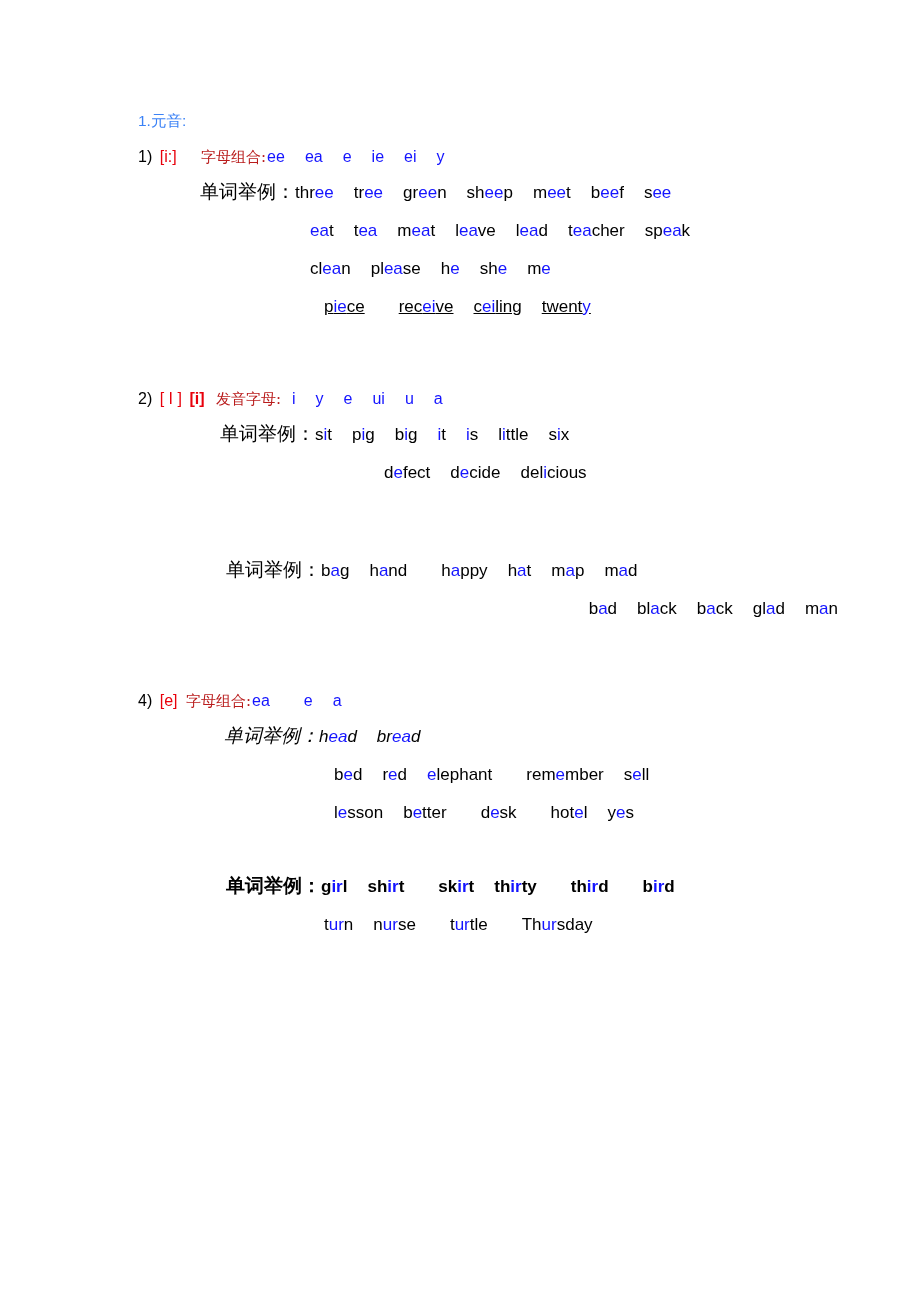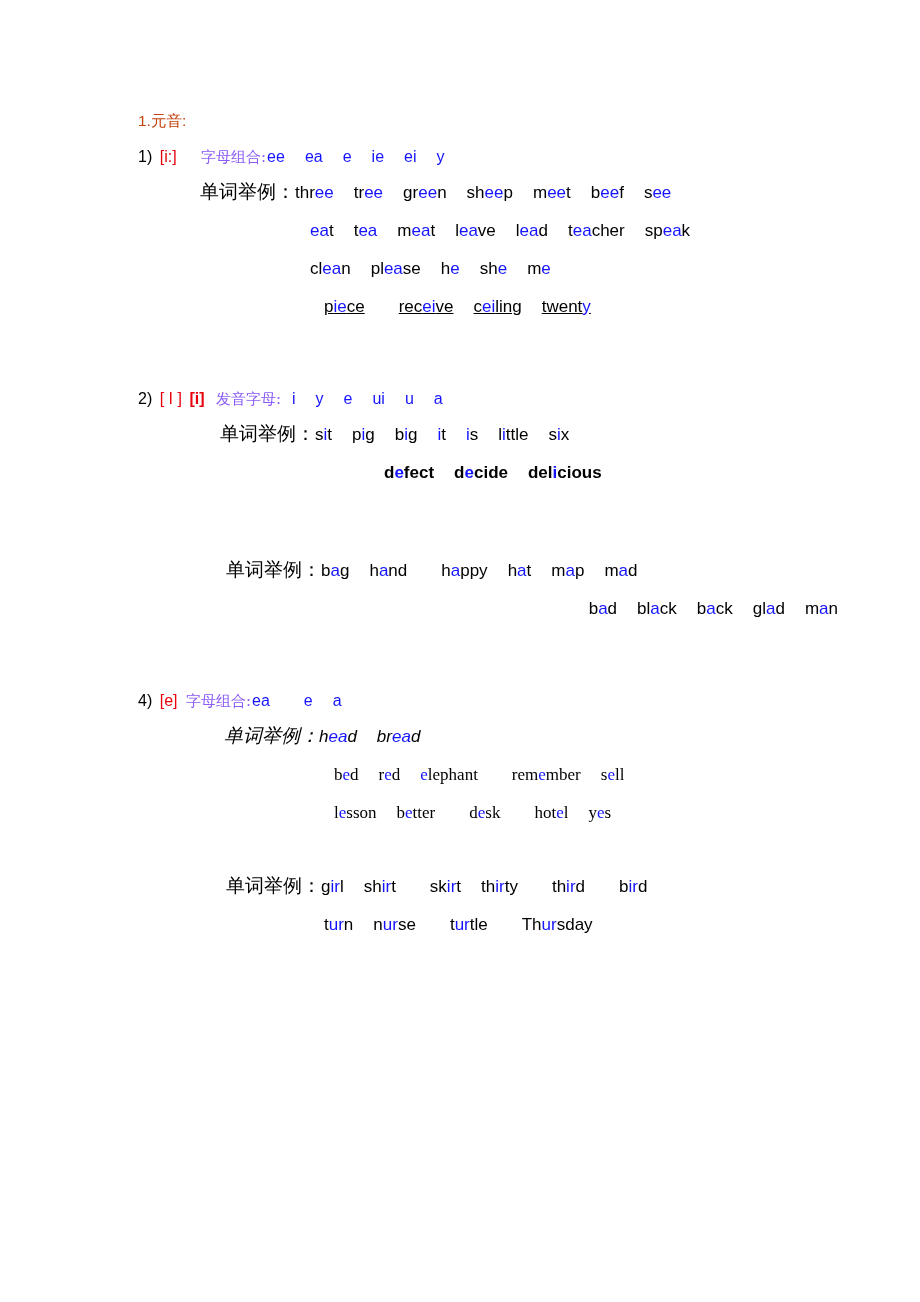--- a/index.html
+++ b/index.html
@@ -25,21 +25,21 @@
   }
   .doc-body {
     position: absolute;
     left: 138px;
     top: 113px;
     width: 700px;
   }
 
   
   .section-title {
-    color: #c2410c;
+    color: #3b82f6;
     font-size: 15.5px;
     font-family: "Liberation Sans", "DejaVu Sans", sans-serif;
     line-height: 1.0;
     margin: 0 0 13px 0;
     letter-spacing: 0px;
   }
 
   .entry { margin: 0; }
 
   .entry-head {
@@ -50,21 +50,21 @@
   }
   .idx { color: #000; }
   .ipa {
     color: #e8000b;
     padding-left: 3px;
   }
   .ipa.bold { font-weight: bold; }
   .cn {
     font-family: "DejaVu Serif", "Liberation Serif", serif;
     font-size: 15px;
-    color: #8b5cf6;
+    color: #b91c1c;
     padding: 0 1px 0 7px;
   }
   .cn.tight { padding-left: 4px; }
   .combo {
     color: #1414ff;
     font-size: 16px;
   }
 
   
   .ex-row {
@@ -127,21 +127,21 @@
         <span class="ipa">[ I ]</span>
         <span class="ipa bold">[i]</span>
         <span class="cn">发音字母:</span><span class="sp-sm"></span><span class="combo">i</span><span class="sp-md"></span><span class="combo">y</span><span class="sp-md"></span><span class="combo">e</span><span class="sp-md"></span><span class="combo">ui</span><span class="sp-md"></span><span class="combo">u</span><span class="sp-md"></span><span class="combo">a</span>
       </div>
 
       <div class="ex-row" style="padding-left:82px;">
         <span class="ex-label">单词举例：</span><span class="word"><span>s</span><span class="hl">i</span><span>t</span></span><span class="sp-md"></span><span class="word"><span>p</span><span class="hl">i</span><span>g</span></span><span class="sp-md"></span><span class="word"><span>b</span><span class="hl">i</span><span>g</span></span><span class="sp-md"></span><span class="word"><span></span><span class="hl">i</span><span>t</span></span><span class="sp-md"></span><span class="word"><span></span><span class="hl">i</span><span>s</span></span><span class="sp-md"></span><span class="word"><span>l</span><span class="hl">i</span><span>ttle</span></span><span class="sp-md"></span><span class="word"><span>s</span><span class="hl">i</span><span>x</span></span>
       </div>
 
 
-      <div class="ex-row" style="padding-left:246px;font-weight:bold;">
+      <div class="ex-row" style="padding-left:246px;">
         <span class="word"><span>d</span><span class="hl">e</span><span>fect</span></span><span class="sp-md"></span><span class="word"><span>d</span><span class="hl">e</span><span>cide</span></span><span class="sp-md"></span><span class="word"><span>del</span><span class="hl">i</span><span>cious</span></span>
       </div>
     </div>
 
     <div class="gap-xl"></div>
 
     <div class="entry">
 
       <div class="ex-row" style="padding-left:88px;">
         <span class="ex-label">单词举例：</span><span class="word"><span>b</span><span class="hl">a</span><span>g</span></span><span class="sp-md"></span><span class="word"><span>h</span><span class="hl">a</span><span>nd</span></span><span class="sp-lg"></span><span class="word"><span>h</span><span class="hl">a</span><span>ppy</span></span><span class="sp-md"></span><span class="word"><span>h</span><span class="hl">a</span><span>t</span></span><span class="sp-md"></span><span class="word"><span>m</span><span class="hl">a</span><span>p</span></span><span class="sp-md"></span><span class="word"><span>m</span><span class="hl">a</span><span>d</span></span>
@@ -158,34 +158,34 @@
       <div class="entry-head">
         <span class="idx">4)</span>
         <span class="ipa">[e]</span>
         <span class="cn tight">字母组合:</span><span class="combo">ea</span><span class="sp-lg"></span><span class="combo">e</span><span class="sp-md"></span><span class="combo">a</span>
       </div>
 
       <div class="ex-row" style="padding-left:86px;font-style:italic;">
         <span class="ex-label">单词举例：</span><span class="word"><span>h</span><span class="hl">ea</span><span>d</span></span><span class="sp-md"></span><span class="word"><span>br</span><span class="hl">ea</span><span>d</span></span>
       </div>
 
-      <div class="ex-row" style="padding-left:196px;font-family:Liberation Serif, serif;">
+      <div class="ex-row" style="padding-left:196px;">
         <span class="word"><span>b</span><span class="hl">e</span><span>d</span></span><span class="sp-md"></span><span class="word"><span>r</span><span class="hl">e</span><span>d</span></span><span class="sp-md"></span><span class="word"><span></span><span class="hl">e</span><span>lephant</span></span><span class="sp-lg"></span><span class="word"><span>rem</span><span class="hl">e</span><span>mber</span></span><span class="sp-md"></span><span class="word"><span>s</span><span class="hl">e</span><span>ll</span></span>
       </div>
 
-      <div class="ex-row" style="padding-left:196px;font-family:Liberation Serif, serif;">
+      <div class="ex-row" style="padding-left:196px;">
         <span class="word"><span>l</span><span class="hl">e</span><span>sson</span></span><span class="sp-md"></span><span class="word"><span>b</span><span class="hl">e</span><span>tter</span></span><span class="sp-lg"></span><span class="word"><span>d</span><span class="hl">e</span><span>sk</span></span><span class="sp-lg"></span><span class="word"><span>hot</span><span class="hl">e</span><span>l</span></span><span class="sp-md"></span><span class="word"><span>y</span><span class="hl">e</span><span>s</span></span>
       </div>
     </div>
 
     <div class="gap-md"></div>
 
     <div class="entry">
 
-      <div class="ex-row" style="padding-left:88px;">
+      <div class="ex-row" style="padding-left:88px;font-weight:bold;">
         <span class="ex-label">单词举例：</span><span class="word"><span>g</span><span class="hl">ir</span><span>l</span></span><span class="sp-md"></span><span class="word"><span>sh</span><span class="hl">ir</span><span>t</span></span><span class="sp-lg"></span><span class="word"><span>sk</span><span class="hl">ir</span><span>t</span></span><span class="sp-md"></span><span class="word"><span>th</span><span class="hl">ir</span><span>ty</span></span><span class="sp-lg"></span><span class="word"><span>th</span><span class="hl">ir</span><span>d</span></span><span class="sp-lg"></span><span class="word"><span>b</span><span class="hl">ir</span><span>d</span></span>
       </div>
 
       <div class="ex-row" style="padding-left:186px;">
         <span class="word"><span>t</span><span class="hl">ur</span><span>n</span></span><span class="sp-md"></span><span class="word"><span>n</span><span class="hl">ur</span><span>se</span></span><span class="sp-lg"></span><span class="word"><span>t</span><span class="hl">ur</span><span>tle</span></span><span class="sp-lg"></span><span class="word"><span>Th</span><span class="hl">ur</span><span>sday</span></span>
       </div>
 
     </div>
 
   </div>

